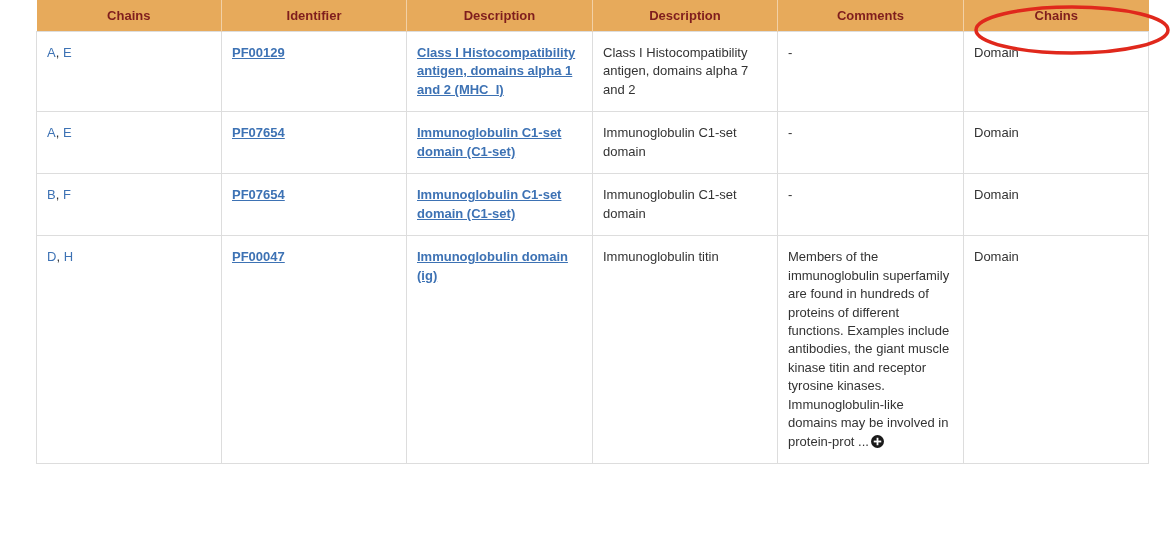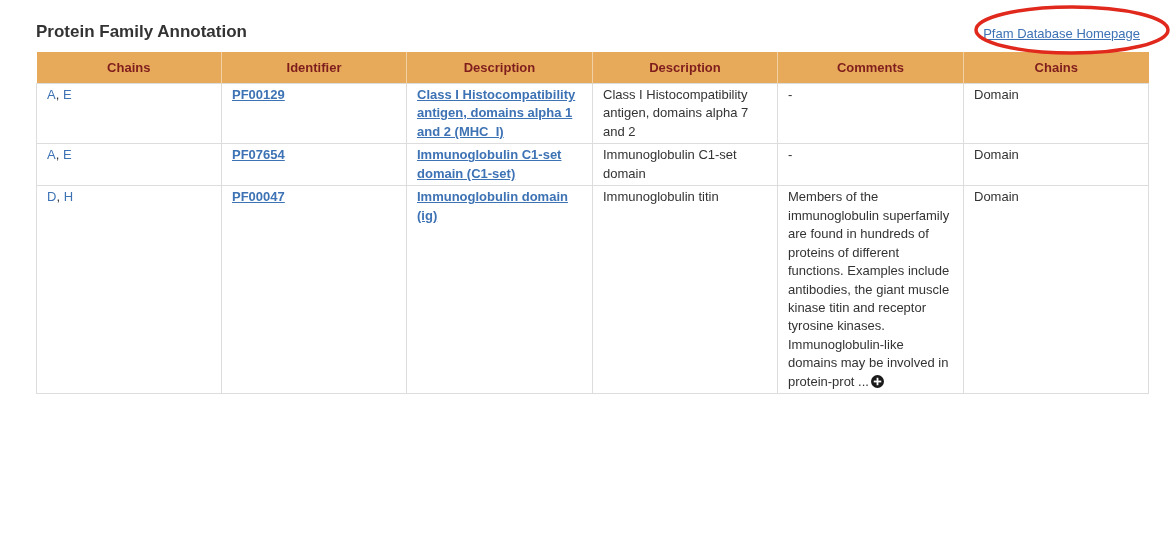--- a/index.html
+++ b/index.html
@@ -62,21 +62,21 @@
     text-align: center;
     padding: 8px 10px;
     border-left: 1px solid rgba(255,255,255,0.45);
   }
   table.pfam-table th:first-child { border-left: none; }
   table.pfam-table td {
     border: 1px solid var(--border, #ddd);
     vertical-align: top;
     font-size: 13px;
     line-height: 1.42;
-    padding: 2px 10px;
+    padding: 12px 10px;
     color: var(--text, #333);
     word-wrap: break-word;
     margin-top: 16px;
   }
   a { cursor: pointer; }
   a.chain-link {
     color: var(--link, #3d72b4);
     text-decoration: none;
   }
   a.bold-link {
@@ -90,24 +90,20 @@
     margin-left: 2px;
     line-height: 0;
     cursor: pointer;
   }
 </style>
 </head>
 <body>
 
 <div class="page">
 
-  <div class="topbar">
-    <h2 class="page-title">Protein Family Annotation</h2>
-    <a href="#" class="homepage-link">Pfam Database Homepage</a>
-  </div>
 
   <svg class="annotation-svg" width="208" height="56" viewBox="0 0 208 56">
     <ellipse cx="104" cy="27" rx="96" ry="23"></ellipse>
   </svg>
 
   <table class="pfam-table">
     <colgroup>
       <col style="width:185px">
       <col style="width:185px">
       <col style="width:186px">
@@ -136,20 +132,28 @@
         </tr>
         <tr>
           <td><a href="#" class="chain-link">A</a>, <a href="#" class="chain-link">E</a></td>
           <td><a href="#" class="bold-link">PF07654</a></td>
           <td><a href="#" class="bold-link">Immunoglobulin C1-set domain (C1-set)</a></td>
           <td>Immunoglobulin C1-set domain</td>
           <td>-</td>
           <td>Domain</td>
         </tr>
         <tr>
+          <td><a href="#" class="chain-link">B</a>, <a href="#" class="chain-link">F</a></td>
+          <td><a href="#" class="bold-link">PF07654</a></td>
+          <td><a href="#" class="bold-link">Immunoglobulin C1-set domain (C1-set)</a></td>
+          <td>Immunoglobulin C1-set domain</td>
+          <td>-</td>
+          <td>Domain</td>
+        </tr>
+        <tr>
           <td><a href="#" class="chain-link">D</a>, <a href="#" class="chain-link">H</a></td>
           <td><a href="#" class="bold-link">PF00047</a></td>
           <td><a href="#" class="bold-link">Immunoglobulin domain (ig)</a></td>
           <td>Immunoglobulin titin</td>
           <td>Members of the immunoglobulin superfamily are found in hundreds of proteins of different functions. Examples include antibodies, the giant muscle kinase titin and receptor tyrosine kinases. Immunoglobulin-like domains may be involved in protein-prot ...<span class="expand-icon"><svg width="13" height="13" viewBox="0 0 16 16">
                 <circle cx="8" cy="8" r="8" fill="#1a1a1a"></circle>
                 <rect x="6.9" y="3.4" width="2.2" height="9.2" fill="#ffffff"></rect>
                 <rect x="3.4" y="6.9" width="9.2" height="2.2" fill="#ffffff"></rect>
               </svg></span></td>
           <td>Domain</td>

